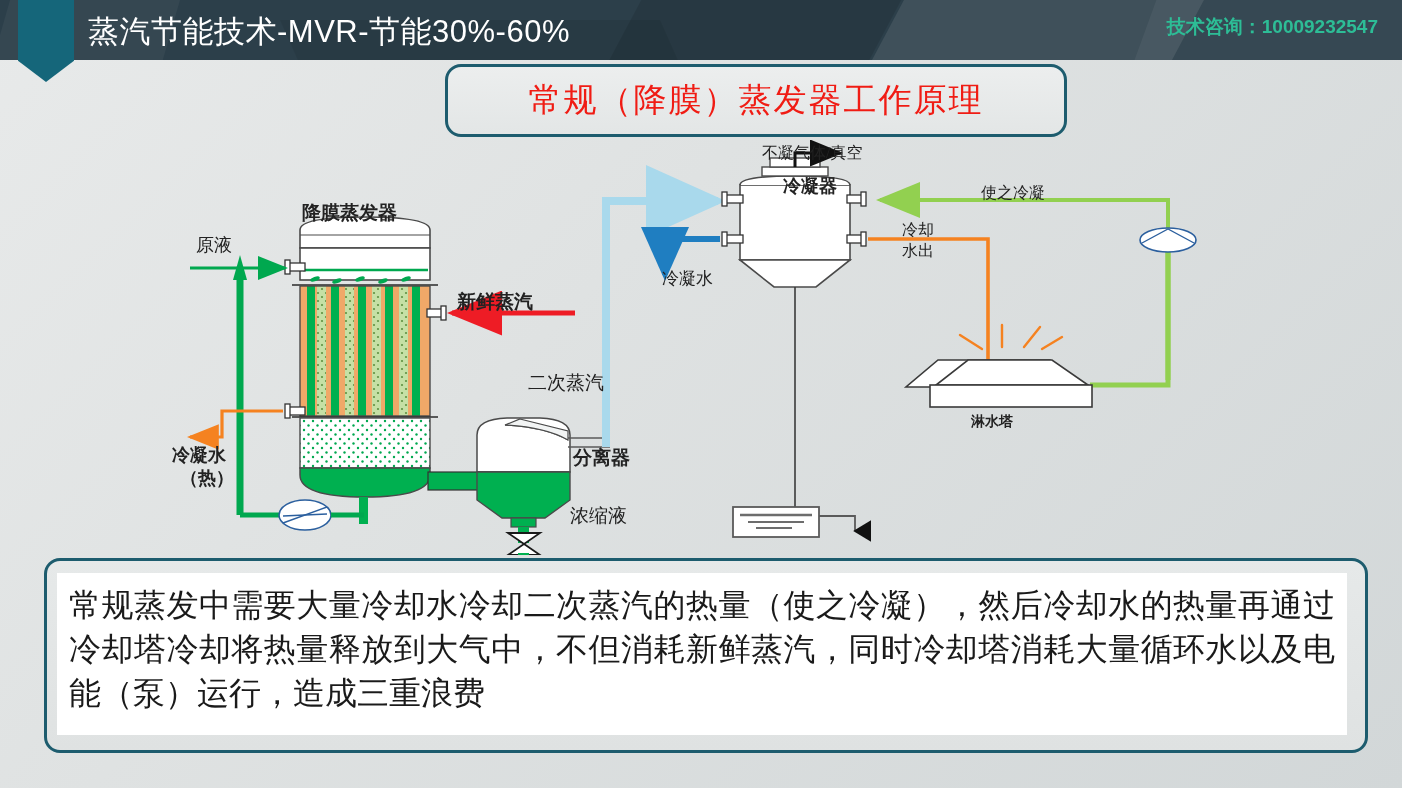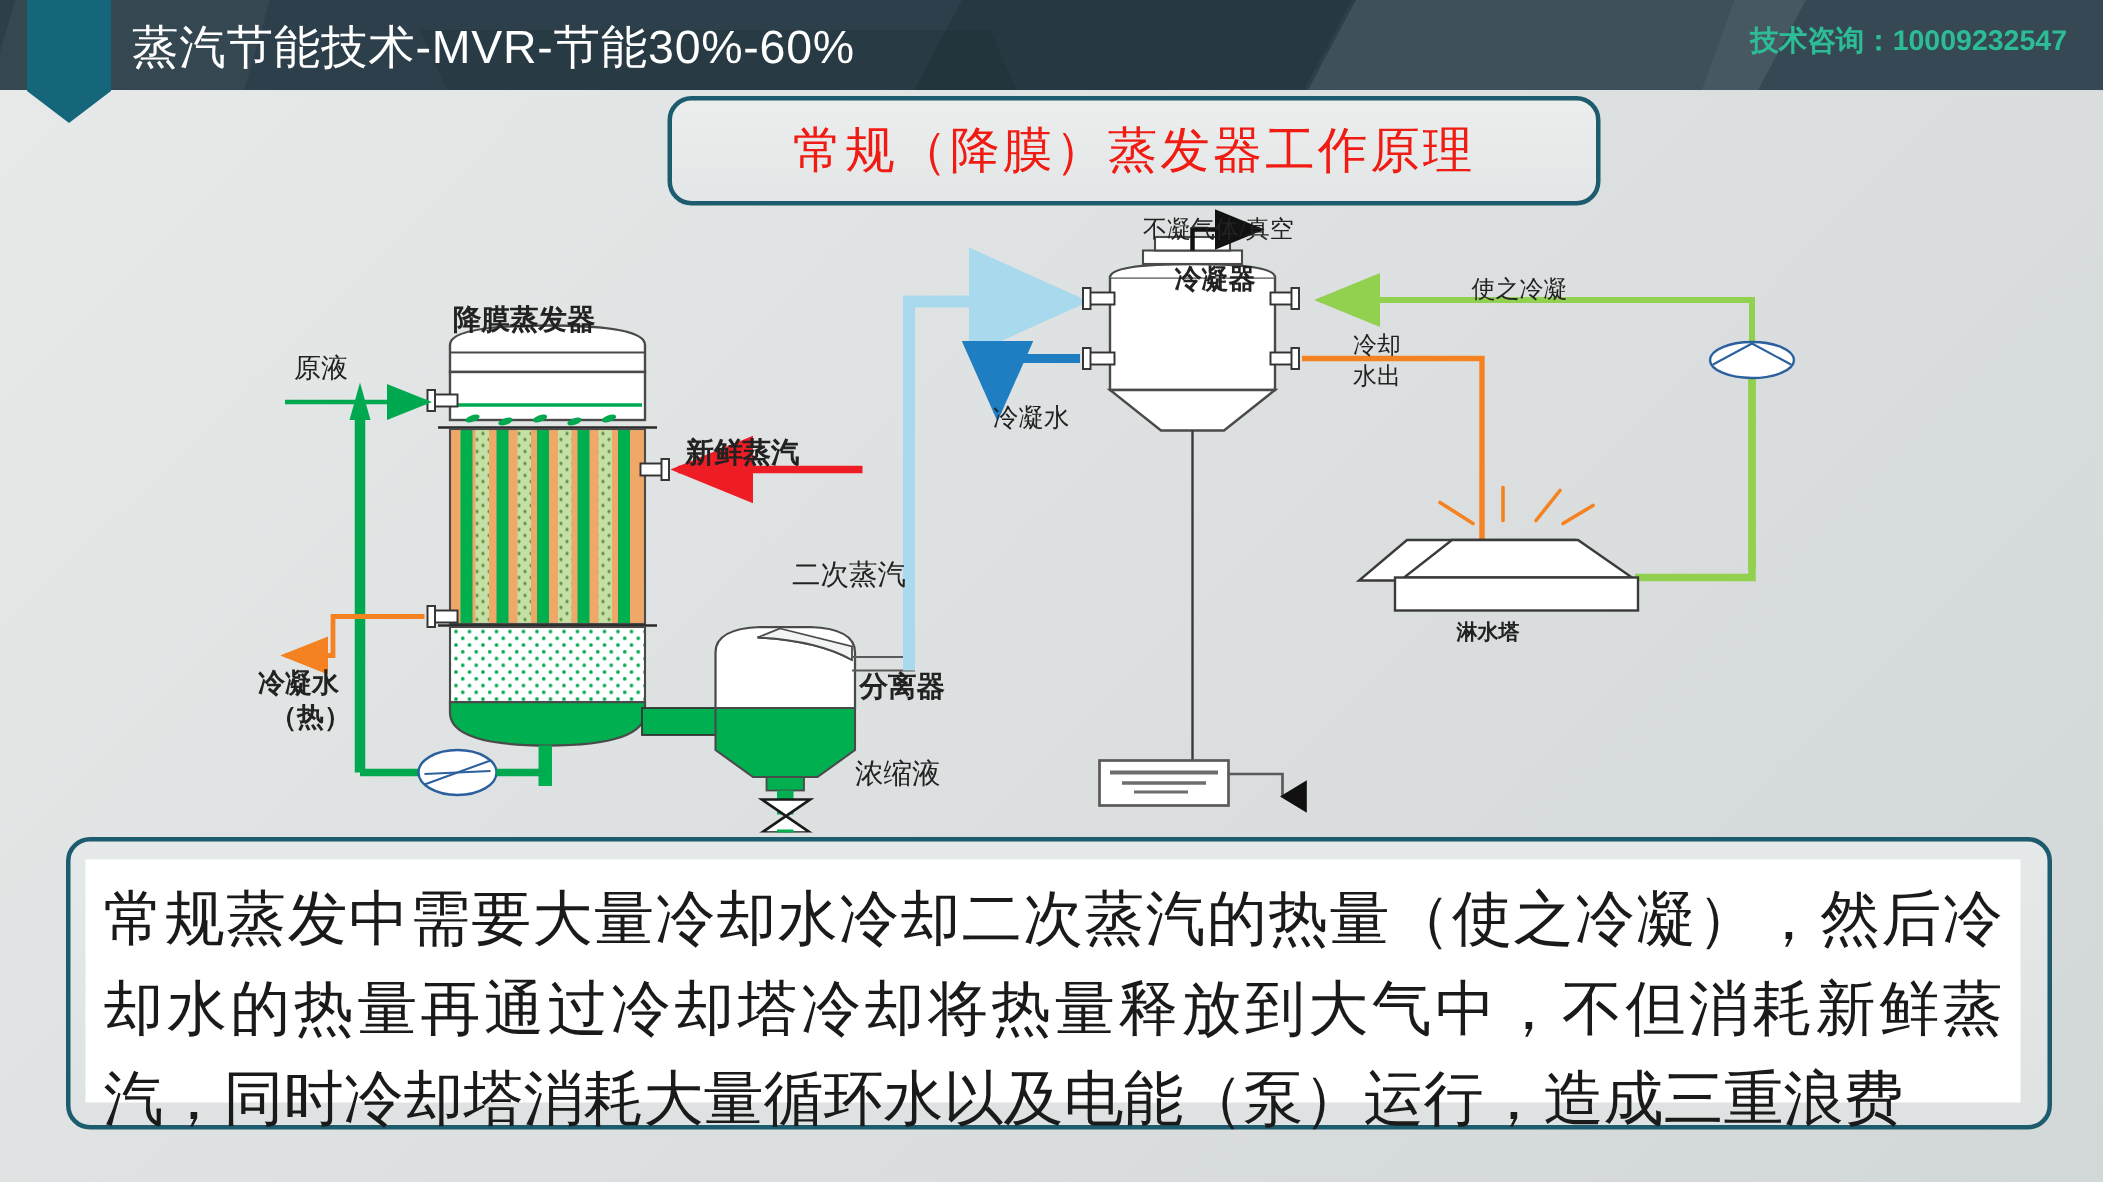--- a/index.html
+++ b/index.html
@@ -44,22 +44,22 @@
     display:flex;align-items:center;justify-content:center;margin-left:46px;}
   .titlebox span{font-family:"Liberation Serif",serif;font-size:33px;color:#f01c14;
     letter-spacing:2px;}
 
   
   .textbox{position:absolute;left:44px;top:558px;width:1318px;height:189px;
     border:3px solid #1d5c6e;border-radius:16px;
     background:linear-gradient(180deg,#e6e9e9,#dfe2e2);}
   .textbox .inner{position:absolute;left:10px;top:12px;width:1290px;height:162px;
     background:#ffffff;padding:10px 12px 0 12px;box-sizing:border-box;}
-  .textbox p{margin:0;font-family:Liberation Sans, sans-serif;font-size:40px;
-    line-height:60px;color:#1a1a1a;text-align:justify;letter-spacing:0px;}
+  .textbox p{margin:0;font-family:Liberation Sans, sans-serif;font-size:32px;
+    line-height:44px;color:#1a1a1a;text-align:justify;letter-spacing:0px;}
 
   .footer-co{position:absolute;right:42px;bottom:6px;
     font-size:26px;color:#1fa05a;white-space:nowrap;}
 
   
   #diagram{position:absolute;left:0;top:135px;width:1402px;height:420px;}
   .lbl{position:absolute;font-family:"Liberation Serif",serif;color:#222;
     white-space:nowrap;}
 </style>
 </head>

